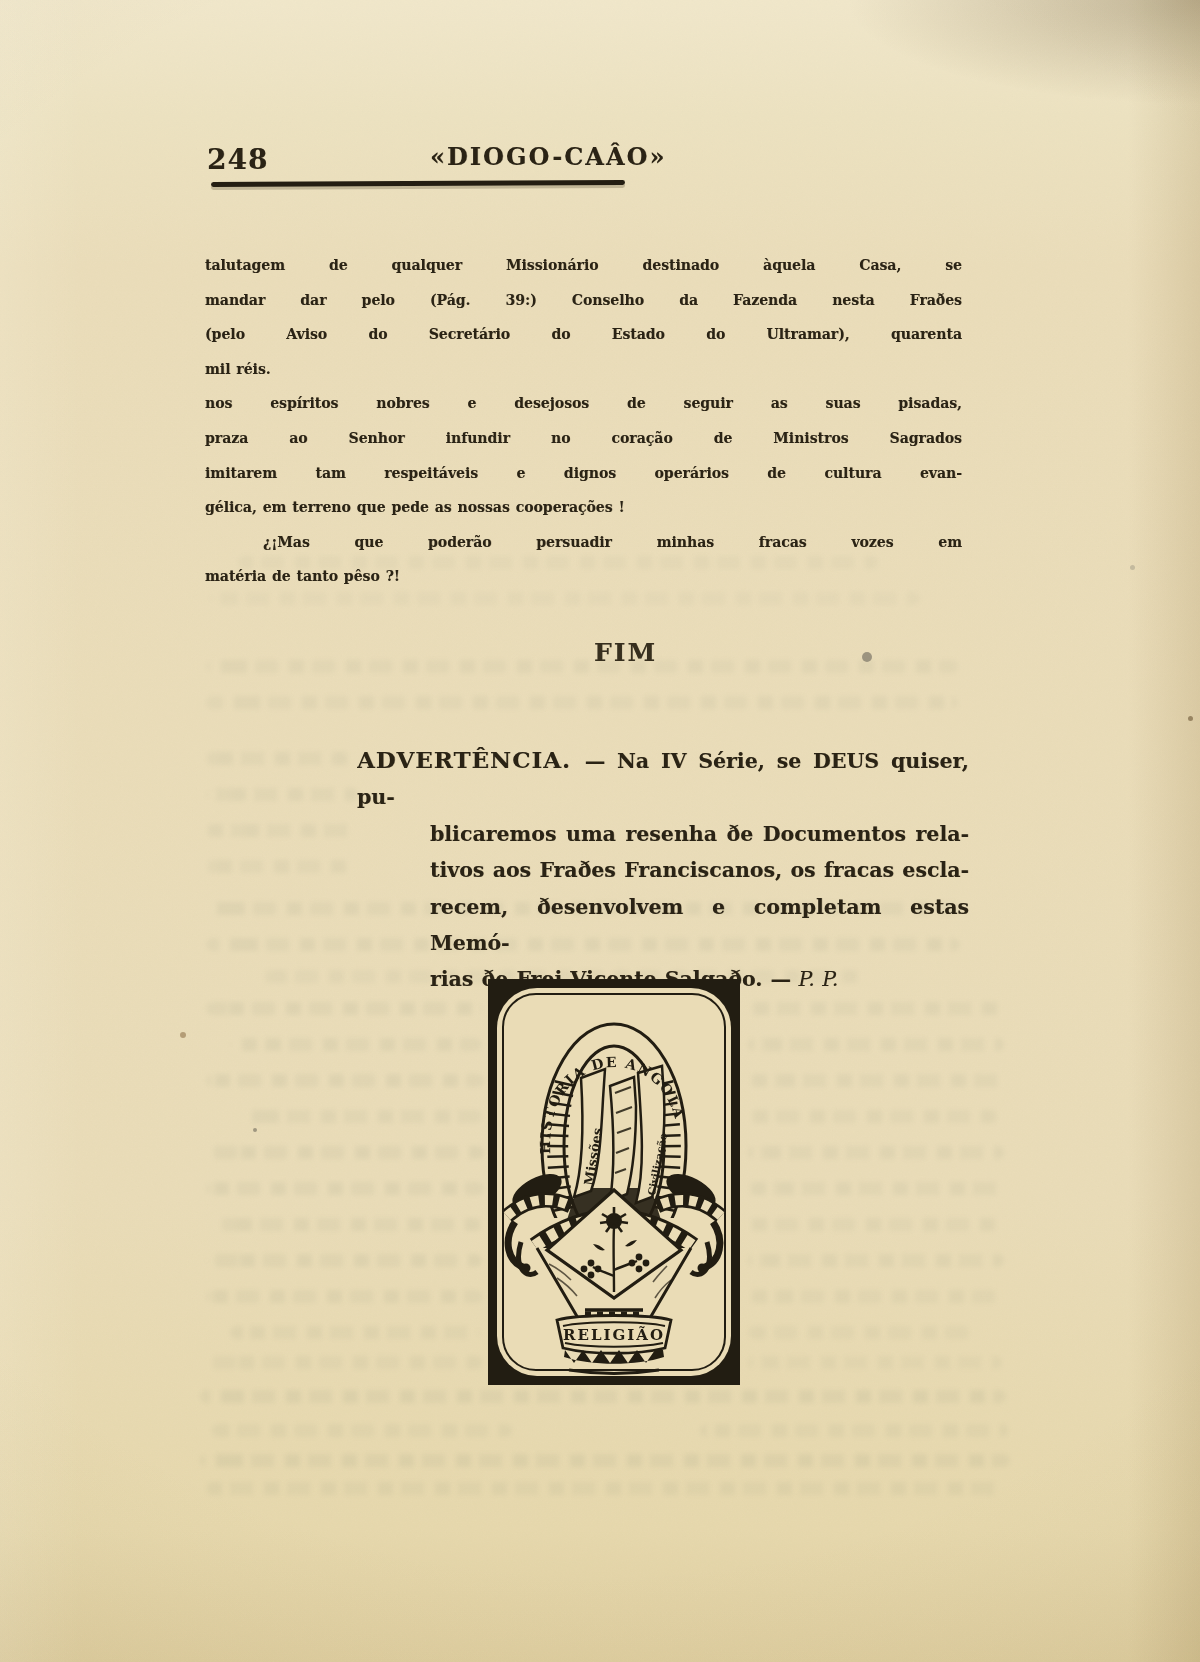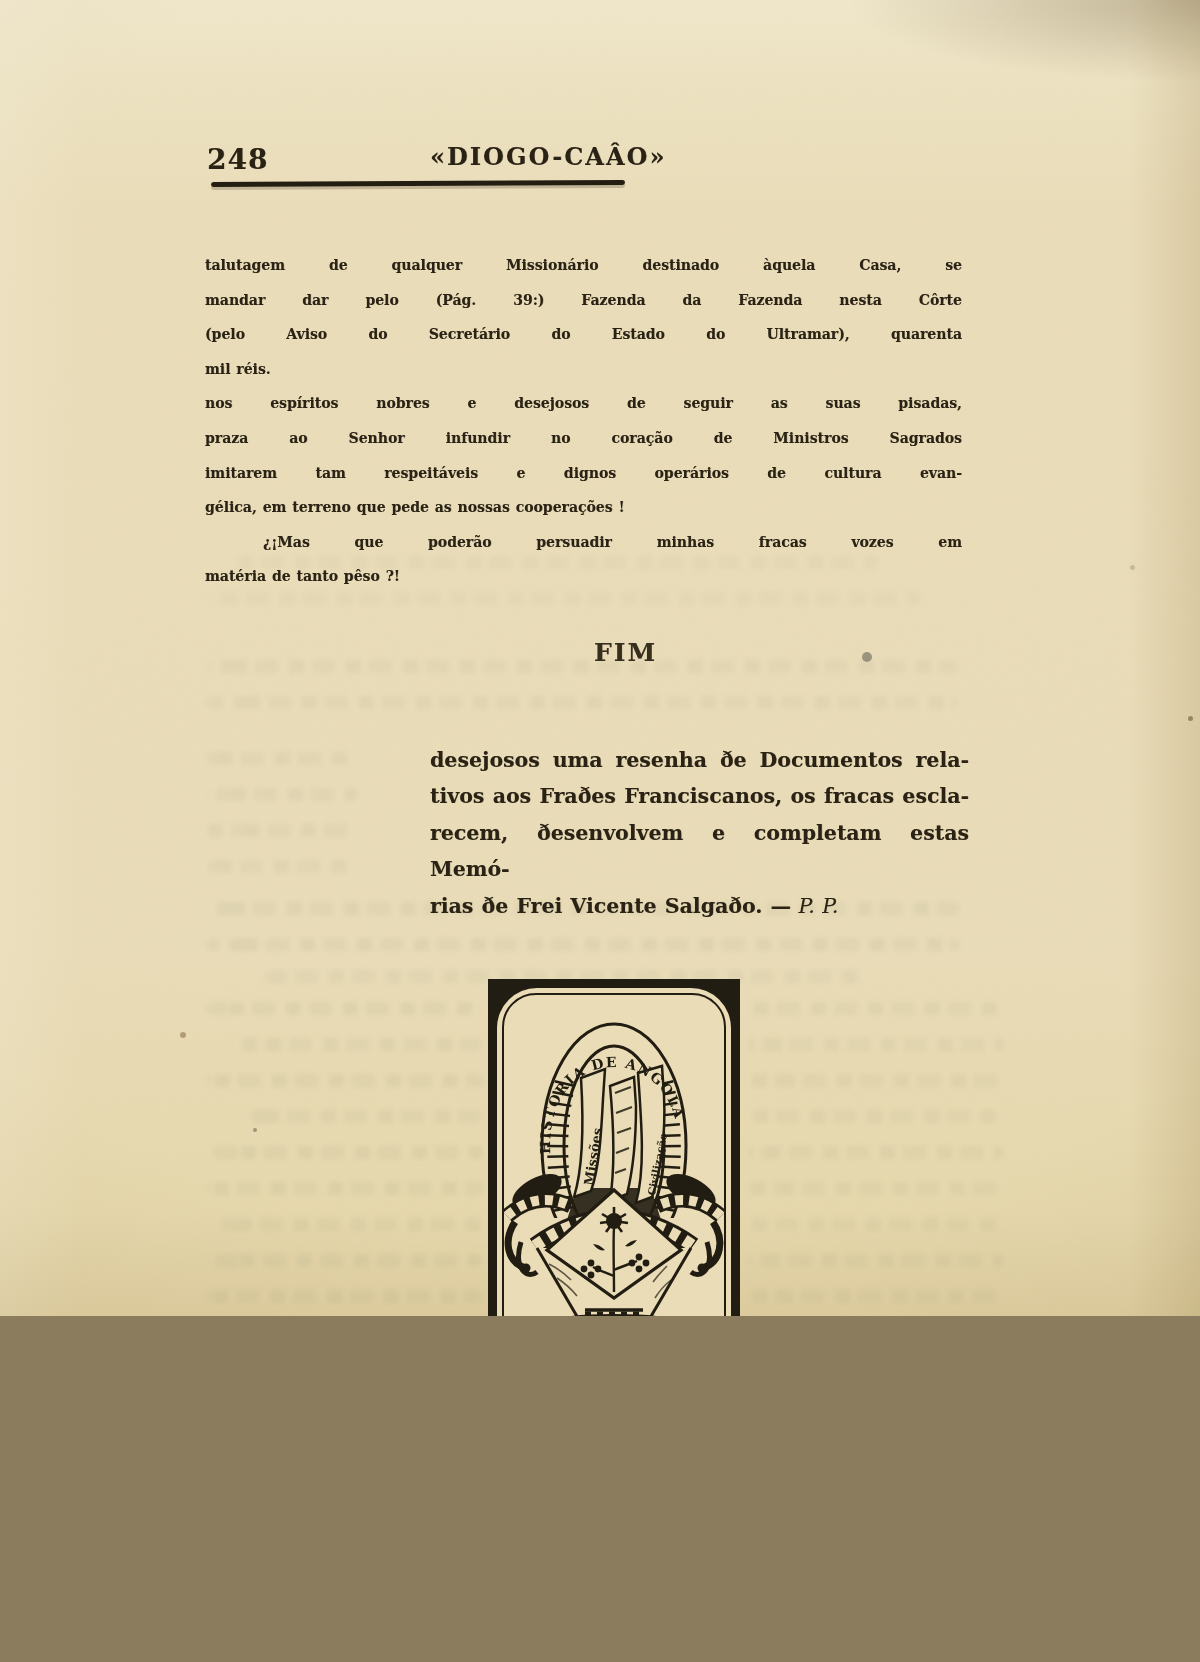--- a/index.html
+++ b/index.html
@@ -1,17 +1,17 @@
 <!DOCTYPE html>
 <html><head>
 <meta charset="utf-8">
 <style>
   html,body{margin:0;padding:0;background:#8a7c5c;}
   .page{
-    position:relative;width:1200px;height:1316px;overflow:hidden;
+    position:relative;width:1200px;height:1662px;overflow:hidden;
     font-family:"DejaVu Serif", serif;
     background:
       radial-gradient(42% 9% at 100% 0%, rgba(92,72,36,.30), rgba(92,72,36,0) 70%),
       radial-gradient(125% 85% at 50% 45%, rgba(0,0,0,0) 58%, rgba(118,94,46,.12) 100%),
       linear-gradient(90deg, rgba(255,252,240,.14) 0%, rgba(255,252,240,0) 7%),
       linear-gradient(270deg, rgba(138,108,52,.16) 0%, rgba(138,108,52,0) 6%),
       linear-gradient(180deg, #f2e9cd 0%, #eee4c3 7%, #ecdfbc 16%, #ebdeba 72%, #e8daaf 92%, #e0d0a2 100%);
   }
   .grain{position:absolute;inset:0;opacity:.55;pointer-events:none;mix-blend-mode:multiply;}
   .ink{color:#2a2315;text-shadow:.4px .4px 0 rgba(46,35,14,.35);}
@@ -92,35 +92,36 @@
       <div class="ghost" style="left: 200px; top: 1454px; width: 810px; opacity: 0.16; background-position: 28px 0px;"></div>
       <div class="ghost" style="left: 206px; top: 1482px; width: 798px; opacity: 0.13; background-position: 1px 0px;"></div>
     </div>
 
   <div class="pgnum ink">248</div>
   <div class="runtitle ink">«DIOGO-CAÂO»</div>
   <div class="hrule"></div>
 
   <div class="bodycol ink" id="bodycol">
       <div class="line">talutagem de qualquer Missionário destinado àquela Casa, se</div>
-      <div class="line">mandar dar pelo (Pág. 39:) Fazenda da Fazenda nesta Côrte</div>
+      <div class="line">mandar dar pelo (Pág. 39:) Conselho da Fazenda nesta Fraðes</div>
       <div class="line">(pelo Aviso do Secretário do Estado do Ultramar), quarenta</div>
       <div class="line end">mil réis.</div>
       <div class="line">nos espíritos nobres e desejosos de seguir as suas pisadas,</div>
       <div class="line">praza ao Senhor infundir no coração de Ministros Sagrados</div>
       <div class="line">imitarem tam respeitáveis e dignos operários de cultura evan-</div>
       <div class="line end">gélica, em terreno que pede as nossas cooperações !</div>
       <div class="line ind">¿¡Mas que poderão persuadir minhas fracas vozes em</div>
       <div class="line end">matéria de tanto pêso ?!</div>
     </div>
 
   <div class="fim">FIM</div>
 
   <div class="advert ink" id="advert">
-      <div class="aline">desejosos uma resenha ðe Documentos rela-</div>
+      <div class="aline first"><span class="hd">ADVERTÊNCIA. </span>— Na IV Série, se DEUS quiser, pu-</div>
+      <div class="aline">blicaremos uma resenha ðe Documentos rela-</div>
       <div class="aline">tivos aos Fraðes Franciscanos, os fracas escla-</div>
       <div class="aline">recem, ðesenvolvem e completam estas Memó-</div>
       <div class="aline end">rias ðe Frei Vicente Salgaðo. —<span class="sig"> P. P.</span></div>
     </div>
 
   <svg class="emblem" viewBox="0 0 254 408">
     <g fill="none" stroke="none">
 
       <rect x="1" y="1" width="252" height="406" fill="#221d12"></rect>
       <rect x="10" y="10" width="234" height="388" rx="40" fill="#eadcb6"></rect>

